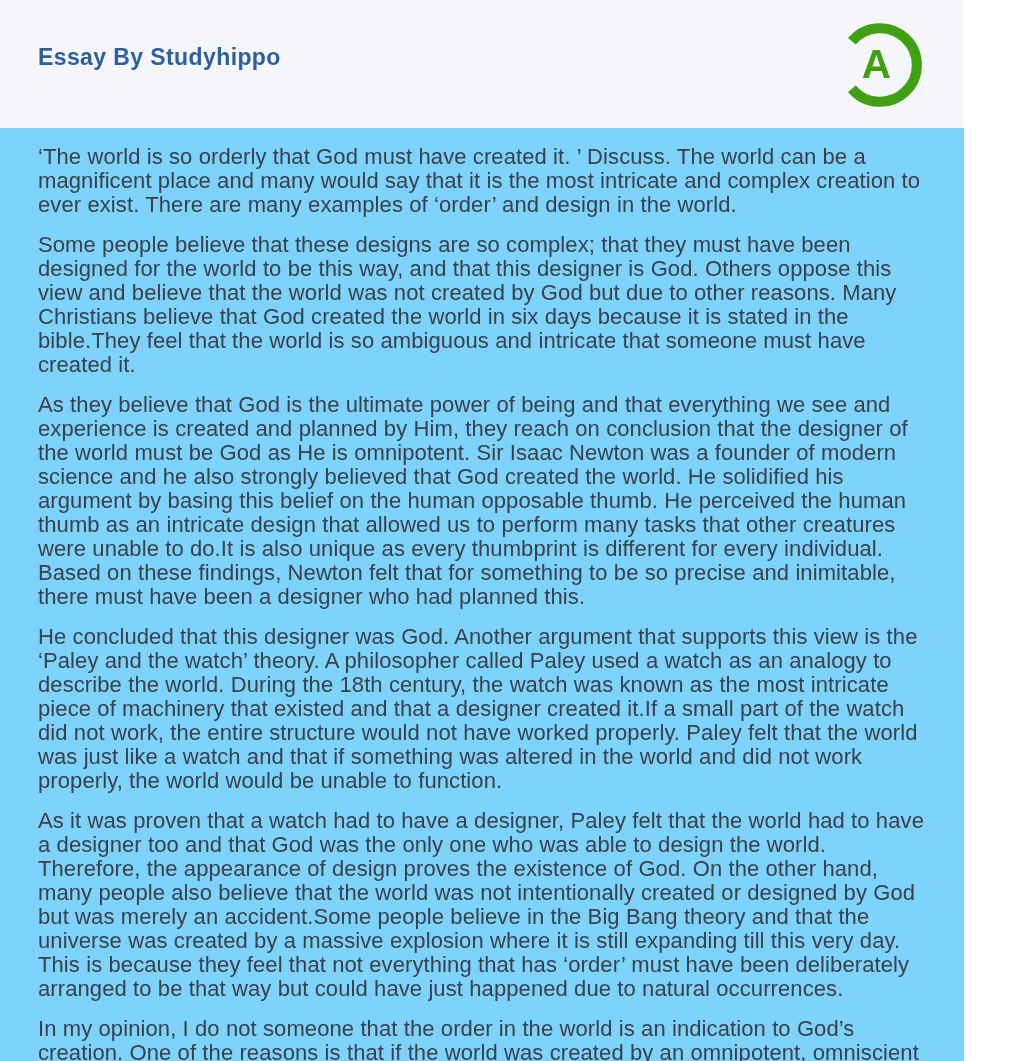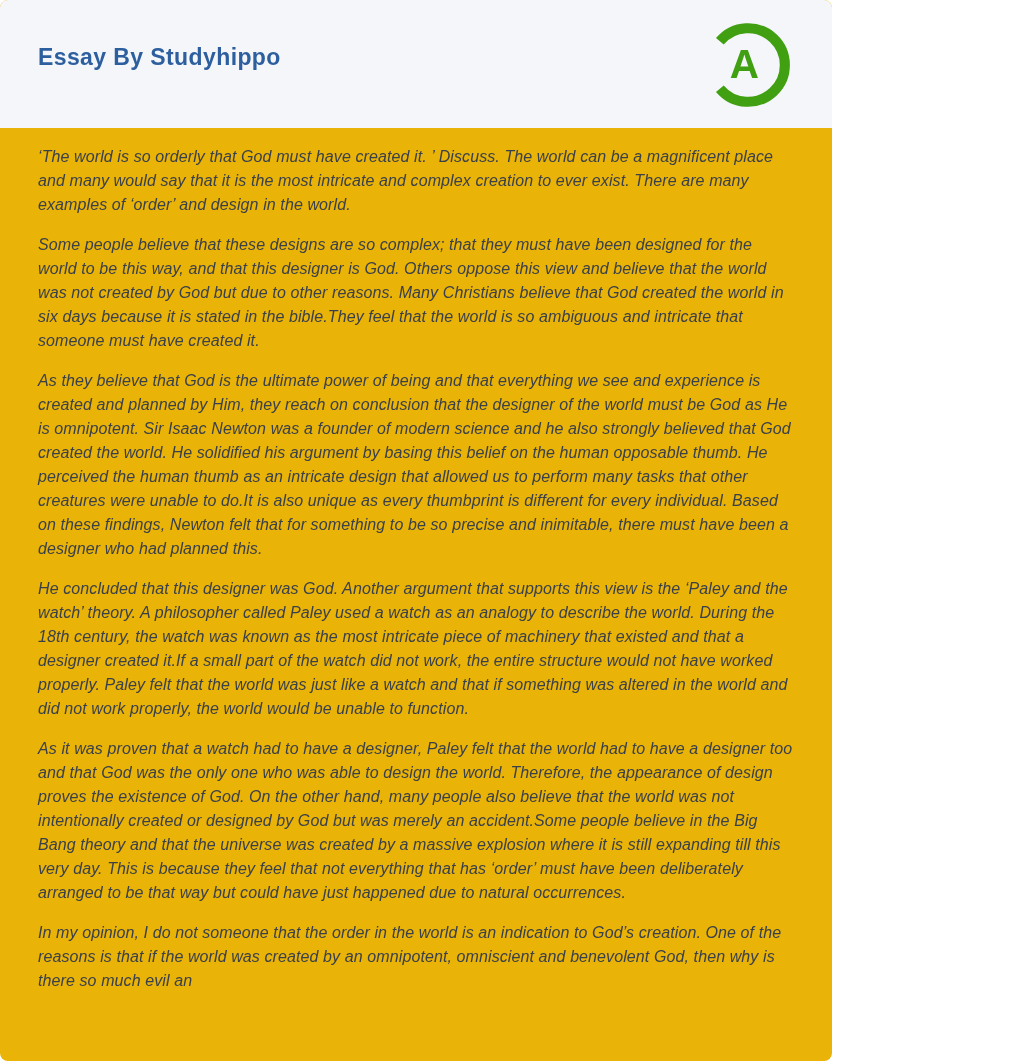--- a/index.html
+++ b/index.html
@@ -3,25 +3,24 @@
 <meta charset="utf-8">
 <style>
   html, body {
     margin: 0;
     padding: 0;
     background: #ffffff;
     font-family: "Liberation Sans", sans-serif;
   }
   .page {
     position: relative;
-    width: 832px;
+    width: 964px;
     height: 1061px;
-    background: #eab308;
+    background: #7dd3fc;
     overflow: hidden;
-    border-radius: 8px;
   }
   
   .site-header {
     position: relative;
     width: 100%;
     height: 128px;
     background: #f4f6fa;
     box-sizing: border-box;
   }
   .site-title {
@@ -65,26 +64,25 @@
     font-weight: 700;
     letter-spacing: 0.4px;
     color: #16181f;
   }
   .essay-body {
     max-width: 948px;
     margin-top: 17px;
   }
   .essay-body p {
     margin: 16px 0 16px 0;
-    font-size: 16px;
+    font-size: 22px;
     line-height: 24px;
     font-weight: 400;
     color: #3a4049;
     letter-spacing: 0.1px;
-    font-style: italic;
   }
 </style>
 </head>
 <body>
 
 <div class="page">
 
   <header class="site-header">
     <div class="site-title">Essay By Studyhippo</div>
     <div class="logo">

